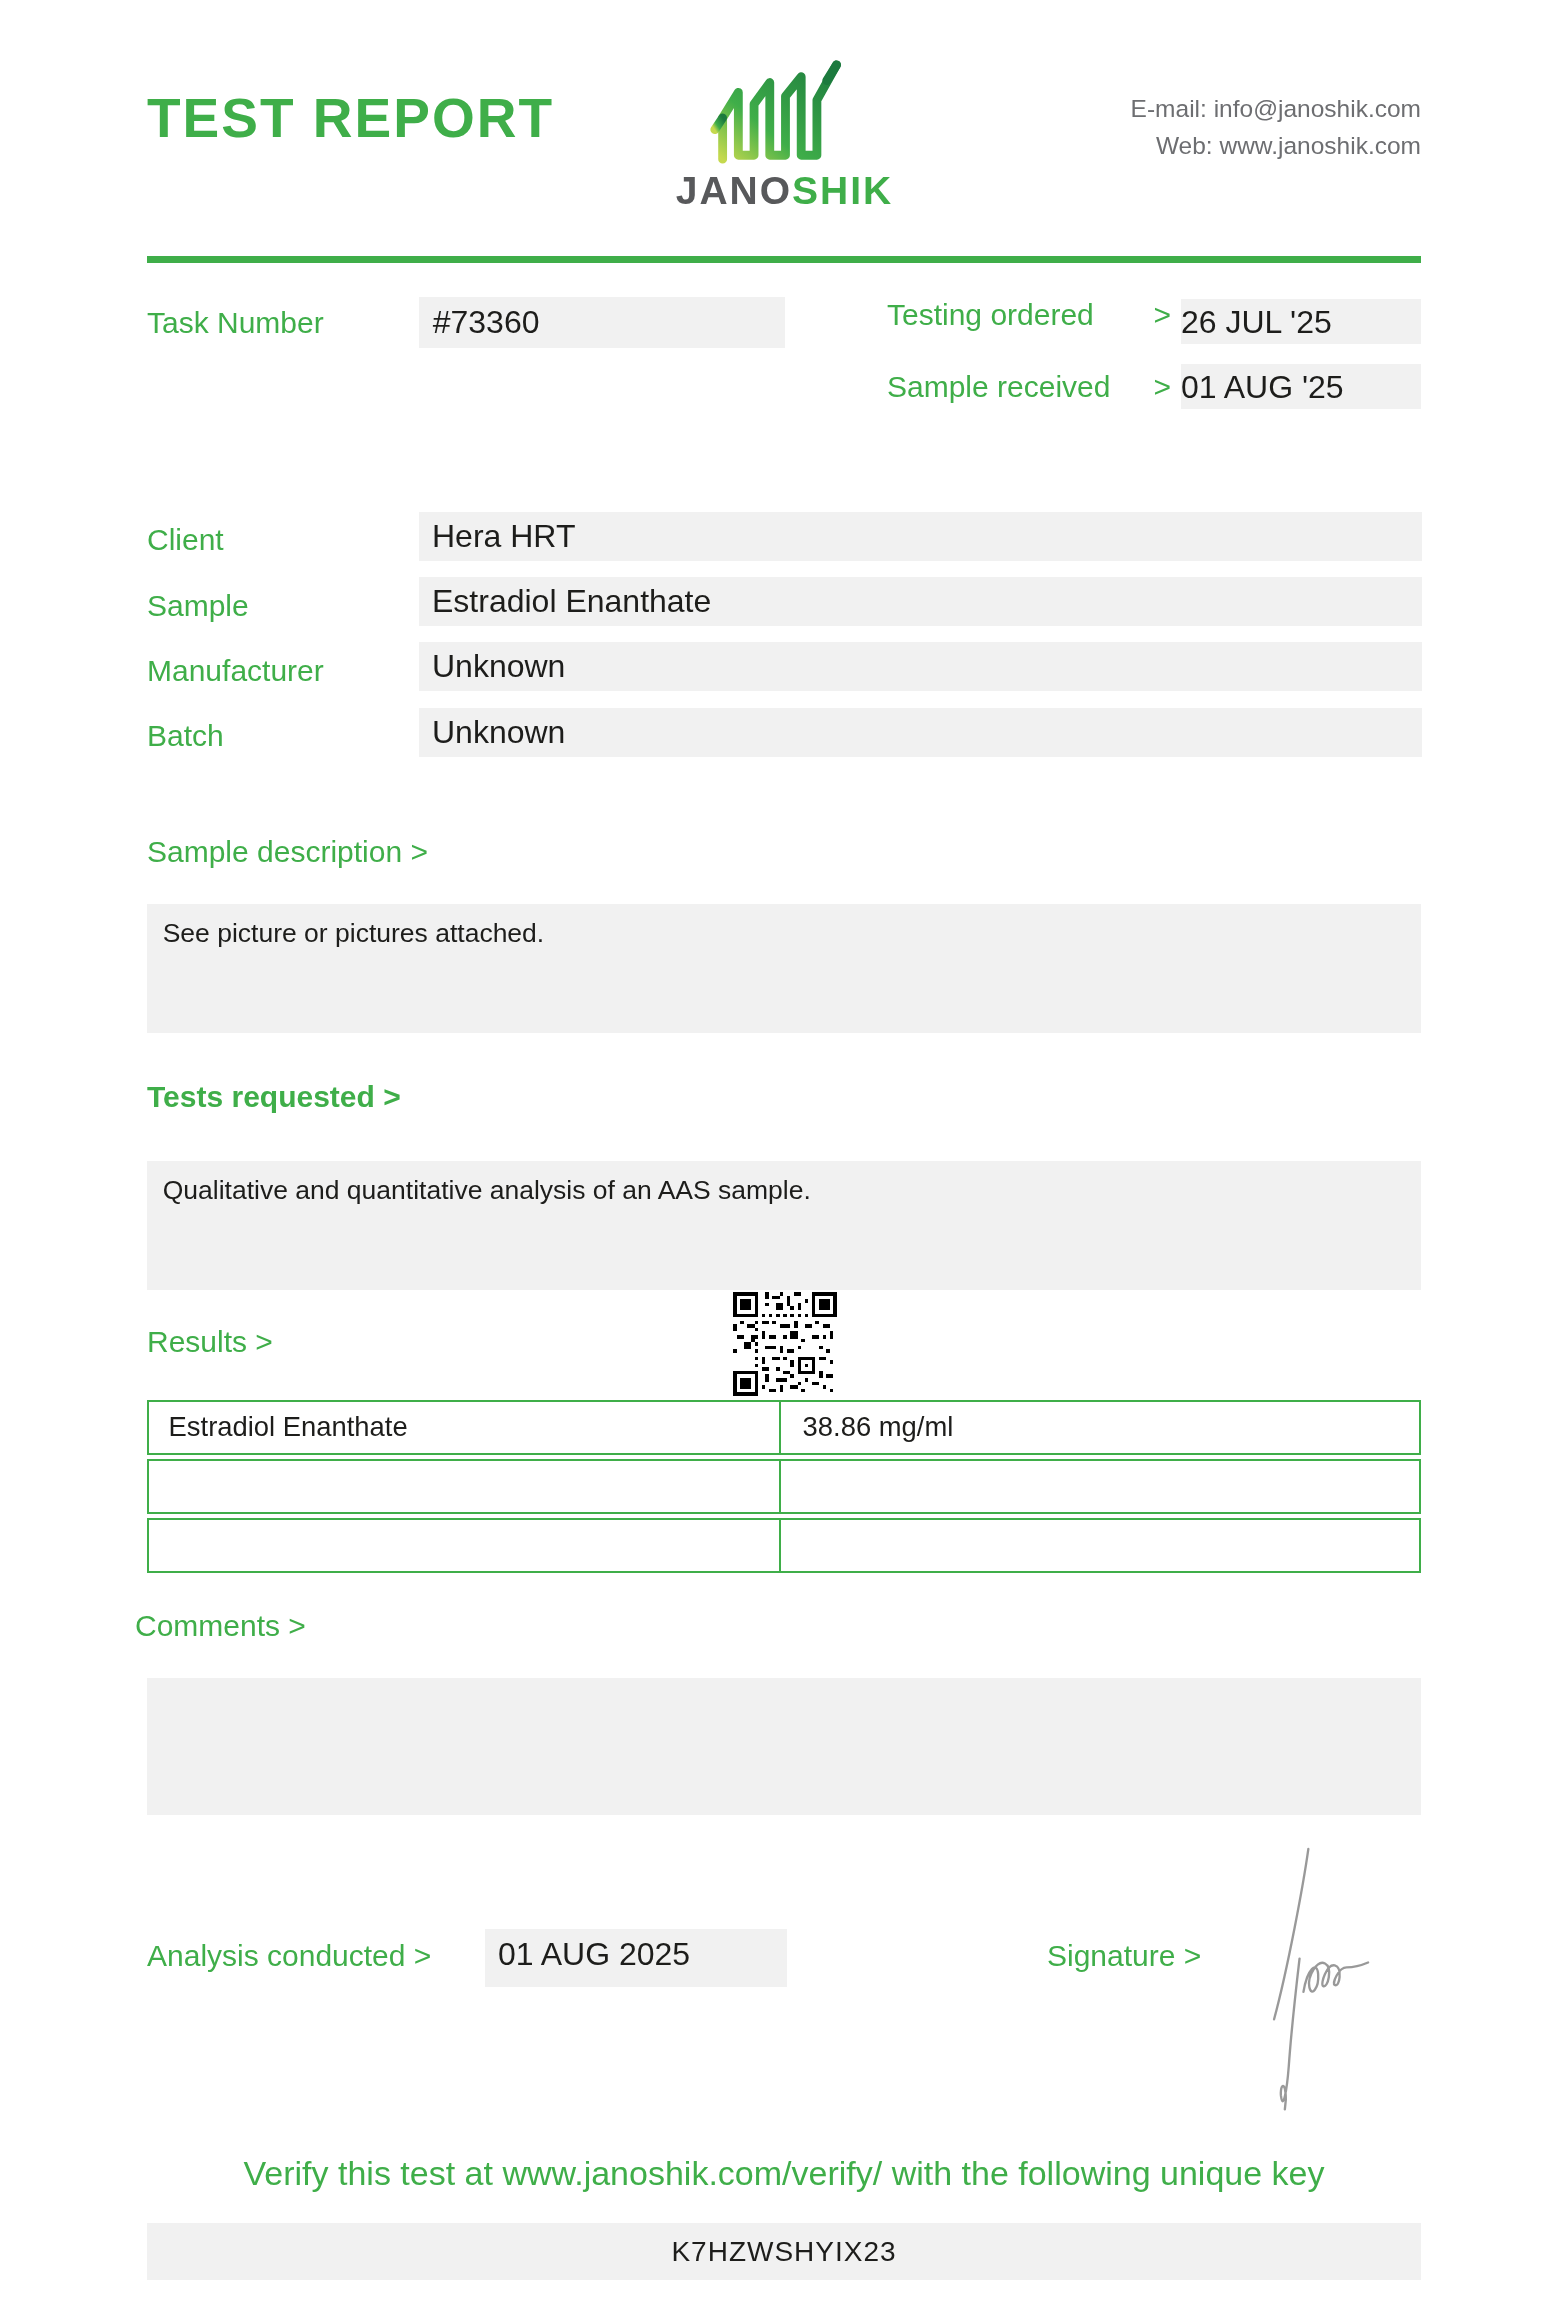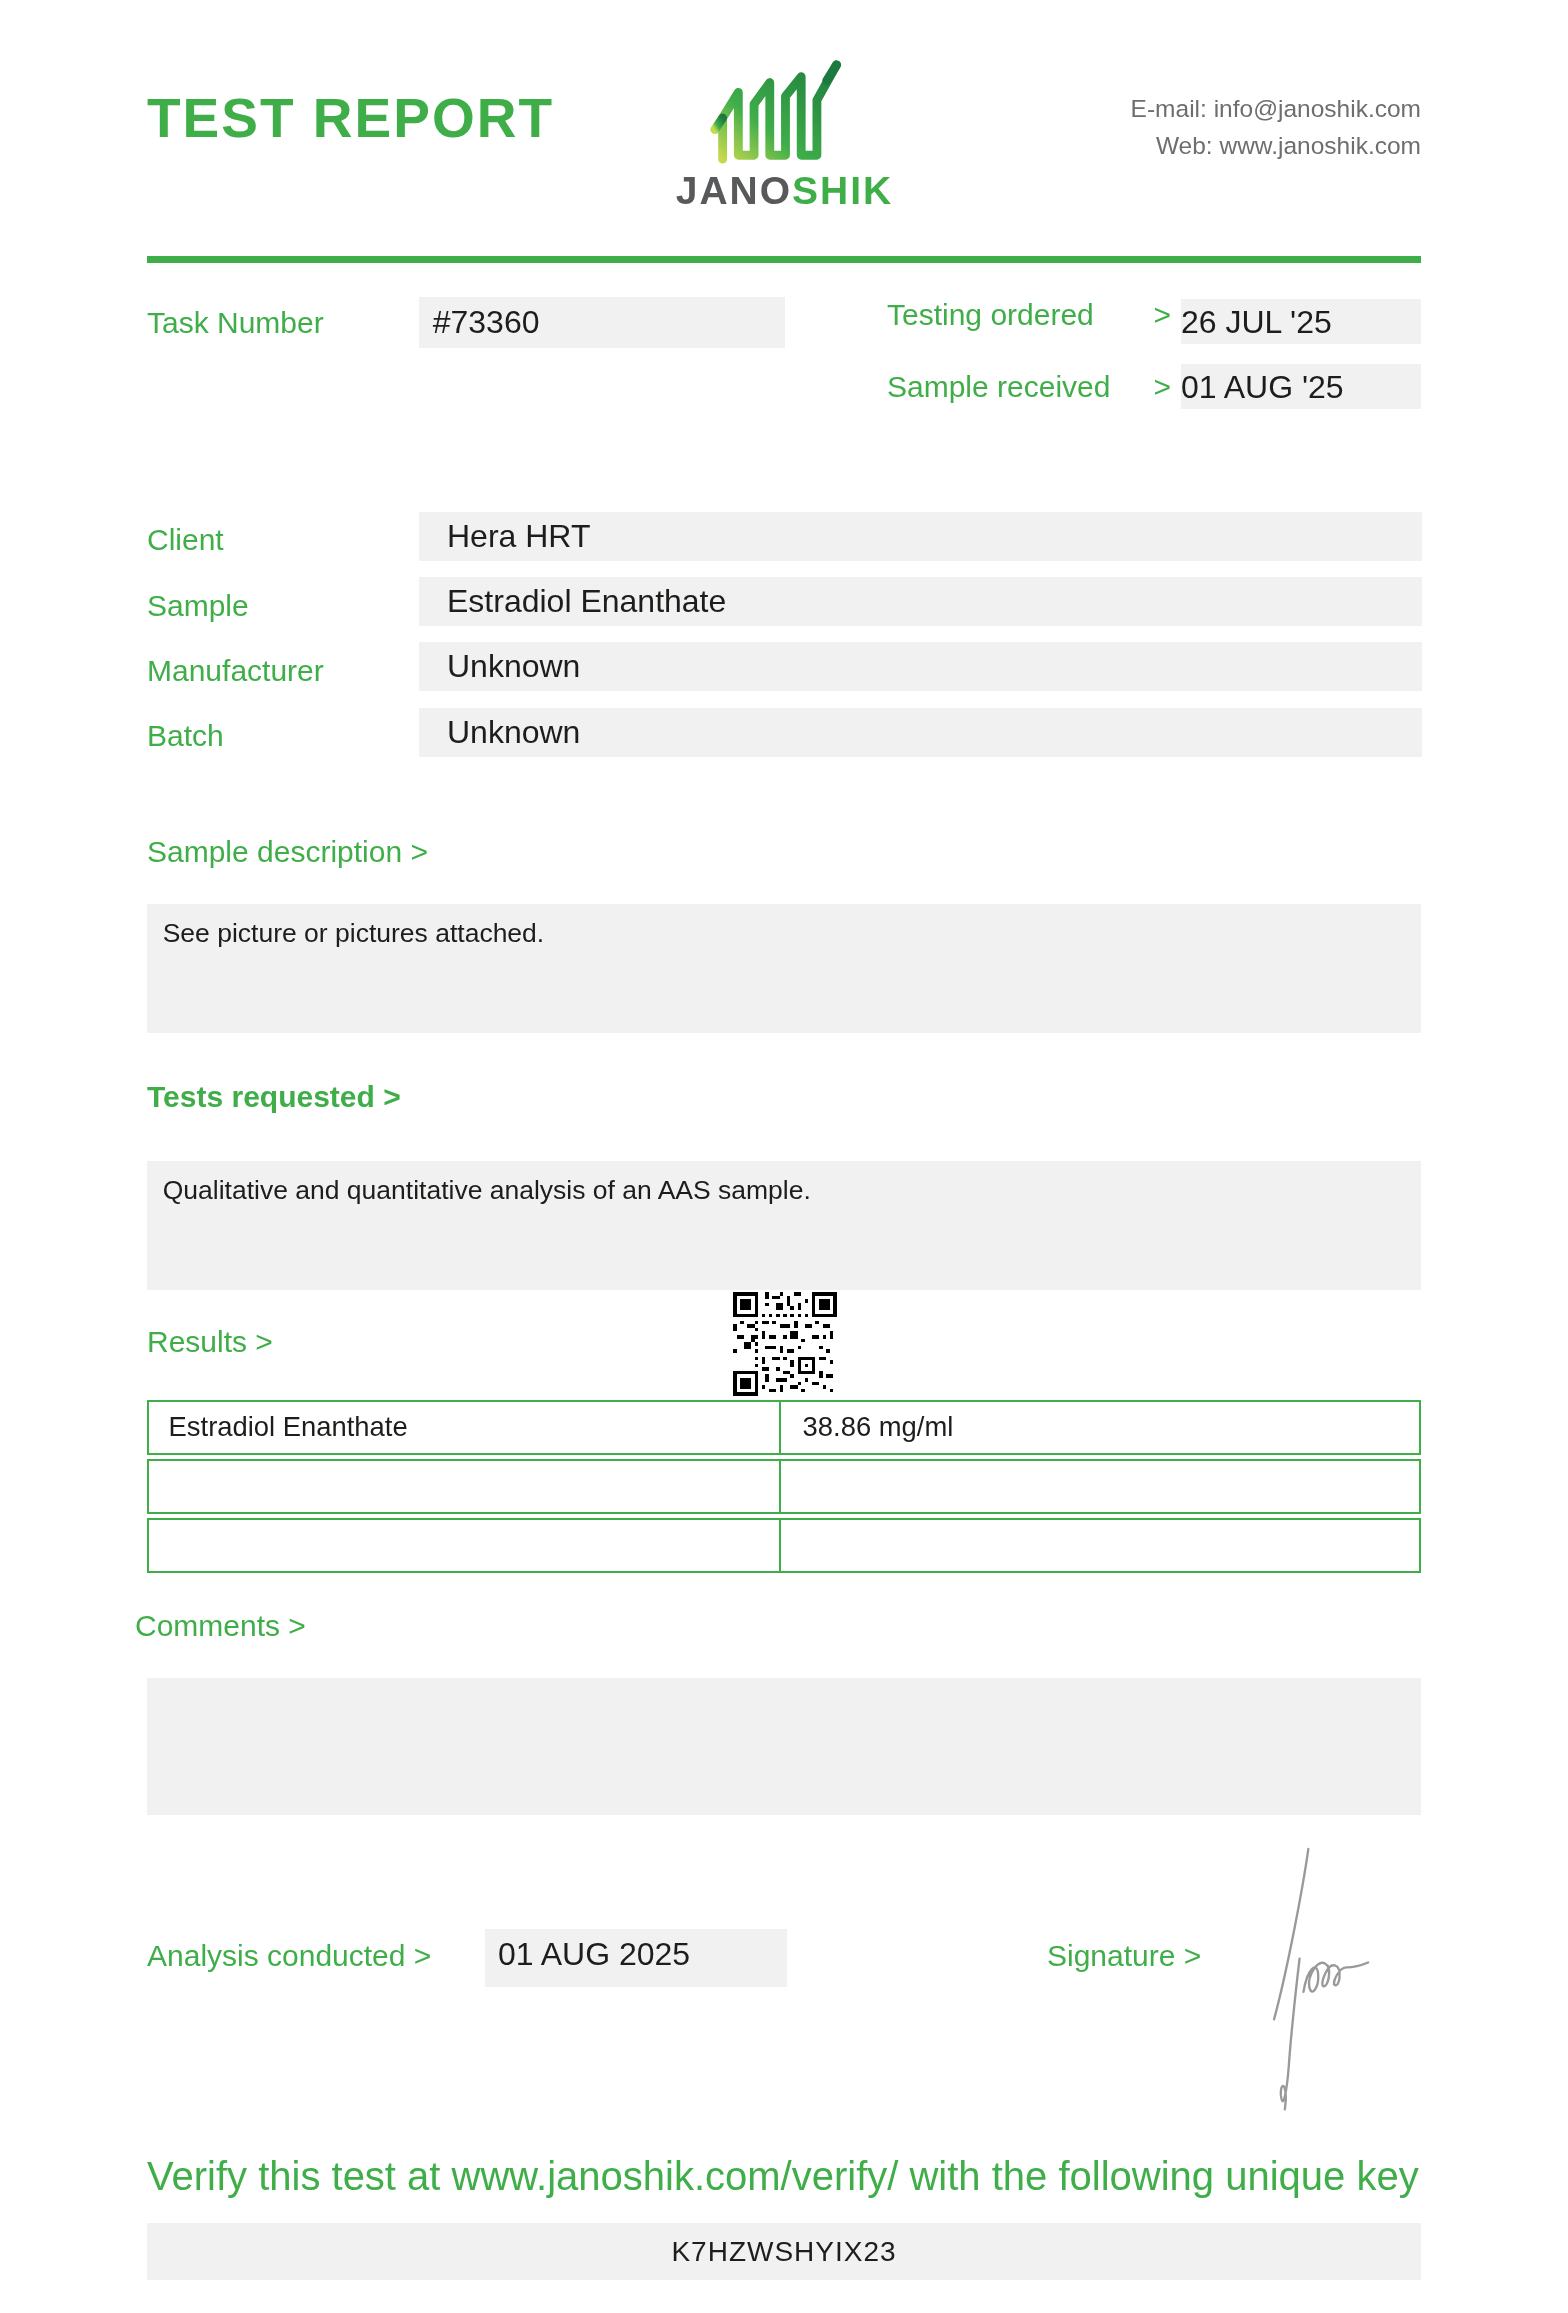--- a/index.html
+++ b/index.html
@@ -35,21 +35,21 @@
   .task-box{left:419px;top:297px;width:366px;height:51px;line-height:51px;padding-left:13.7px;}
   .date-row{width:284px;display:flex;justify-content:space-between;}
   .date-row1{left:887px;top:298px;}
   .date-row2{left:887px;top:370px;}
   .date-box{width:240px;height:45px;line-height:47px;padding-left:0;}
   .date-box1{left:1181px;top:299px;}
   .date-box2{left:1181px;top:364px;}
 
   
   .info-label{left:147px;}
-  .info-box{left:419px;width:1003px;height:49px;line-height:49px;padding-left:28px;}
+  .info-box{left:419px;width:1003px;height:49px;line-height:49px;padding-left:13px;}
 
   
   .section-box{left:147px;width:1274px;font-size:26.5px;color:var(--ink);padding:13.7px 15.7px;}
   .desc-label{left:147px;top:835px;}
   .desc-box{top:904px;height:129px;}
   .tests-label{left:147px;top:1080px;font-weight:bold;}
   .tests-box{top:1149px;height:129px;margin-top:12px;}
   .results-label{left:147px;top:1325px;}
   .qr{left:733px;top:1292px;}
   .comments-label{left:135px;top:1609px;}
@@ -60,21 +60,21 @@
   .rrow{display:flex;border:2.9px solid var(--green);height:55px;background:#fff;}
   .rcell{font-size:27.4px;line-height:49px;white-space:nowrap;overflow:hidden;}
   .rcell.analyte{width:632px;border-right:2.9px solid var(--green);padding-left:19.6px;}
   .rcell.result{flex:1;padding-left:21.6px;}
 
   
   .analysis-label{left:147px;top:1939px;}
   .analysis-box{left:485px;top:1929px;width:302px;height:58px;line-height:51px;padding-left:13px;}
   .sig-label{left:1047px;top:1939px;}
   .sig-svg{left:1266px;top:1843px;}
-  .verify-line{left:147px;top:2154px;width:1274px;text-align:left;color:var(--green);font-size:40px;white-space:nowrap;}
+  .verify-line{left:147px;top:2154px;width:1274px;text-align:center;color:var(--green);font-size:34px;white-space:nowrap;}
   .key-box{left:147px;top:2223px;width:1274px;height:57px;line-height:57px;text-align:center;font-size:28px;letter-spacing:1px;}
 </style>
 </head>
 <body>
 
 <div class="page">
 
   <div class="abs title">TEST REPORT</div>
 
   <div class="abs logo">

